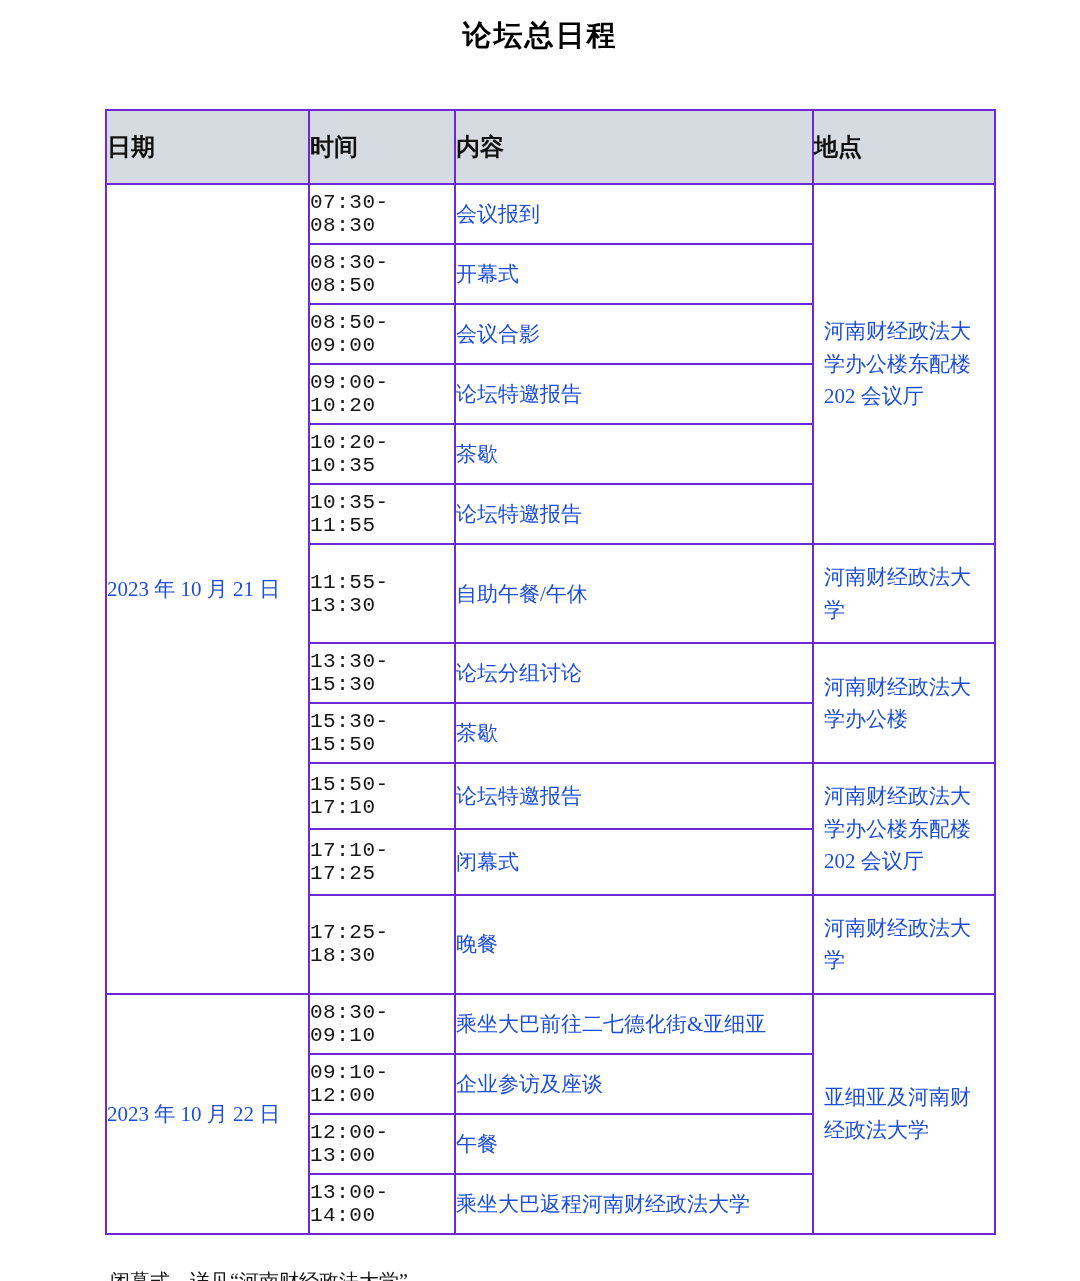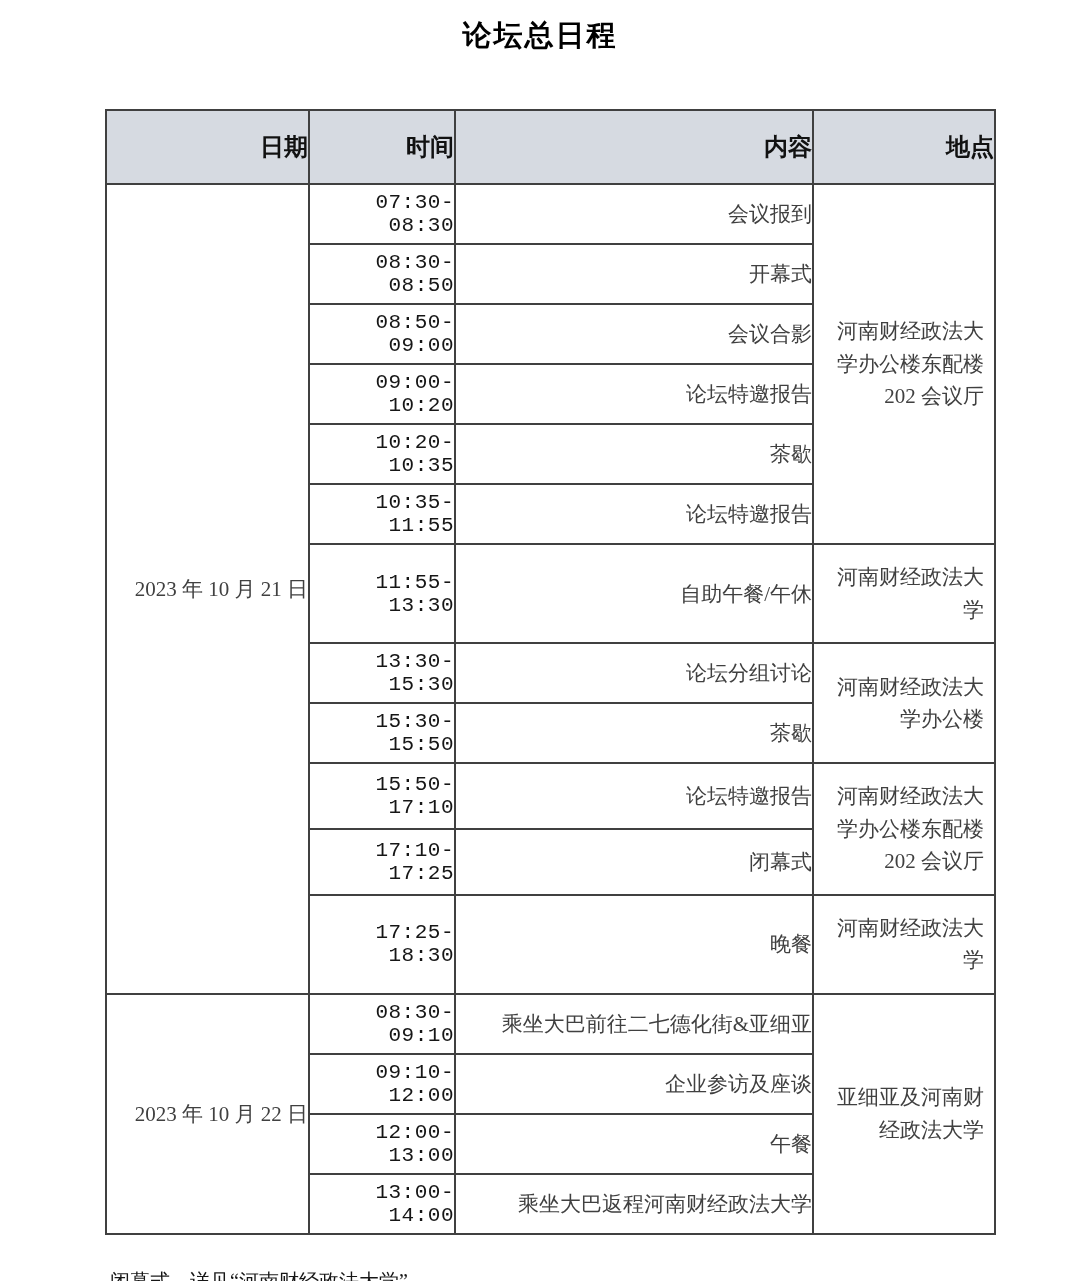--- a/index.html
+++ b/index.html
@@ -25,43 +25,43 @@
     table-layout: fixed;
     width: 889px;
     margin-left: 105px;
     margin-top: 53px;
   }
   .schedule col.c-date { width: 203px; }
   .schedule col.c-time { width: 146px; }
   .schedule col.c-content { width: 358px; }
   .schedule col.c-location { width: 182px; }
   .schedule th, .schedule td {
-    border: 2px solid #404040;
-    text-align: right;
+    border: 2px solid #6d28d9;
+    text-align: left;
     vertical-align: middle;
   }
   .schedule th {
     background: #d6dae1;
     height: 74px;
     font-family: "Liberation Sans", "DejaVu Sans", sans-serif;
     font-size: 24px;
     font-weight: bold;
     color: #111111;
   }
   .schedule td { height: 60px; }
   td.time-cell {
     font-family: Liberation Mono, monospace;
     font-size: 21px;
     color: #161616;
     letter-spacing: 0.5px;
   }
   td.content-cell, td.date-cell, td.location-cell {
     font-family: "Liberation Serif", "DejaVu Serif", serif;
     font-size: 21px;
-    color: #404040;
+    color: #1d4ed8;
   }
   td.location-cell {
     padding: 16px 10px;
     line-height: 1.55;
   }
   .footnote {
     margin-left: 110px;
     margin-top: 30px;
     width: 880px;
     font-family: "Liberation Serif", "DejaVu Serif", serif;

